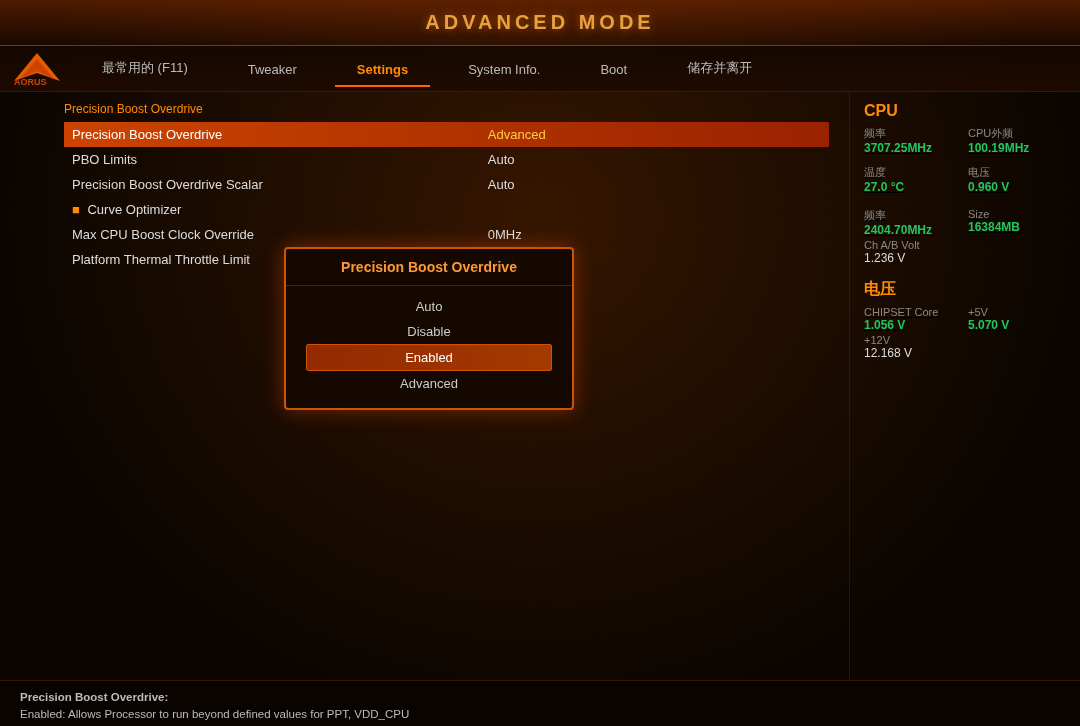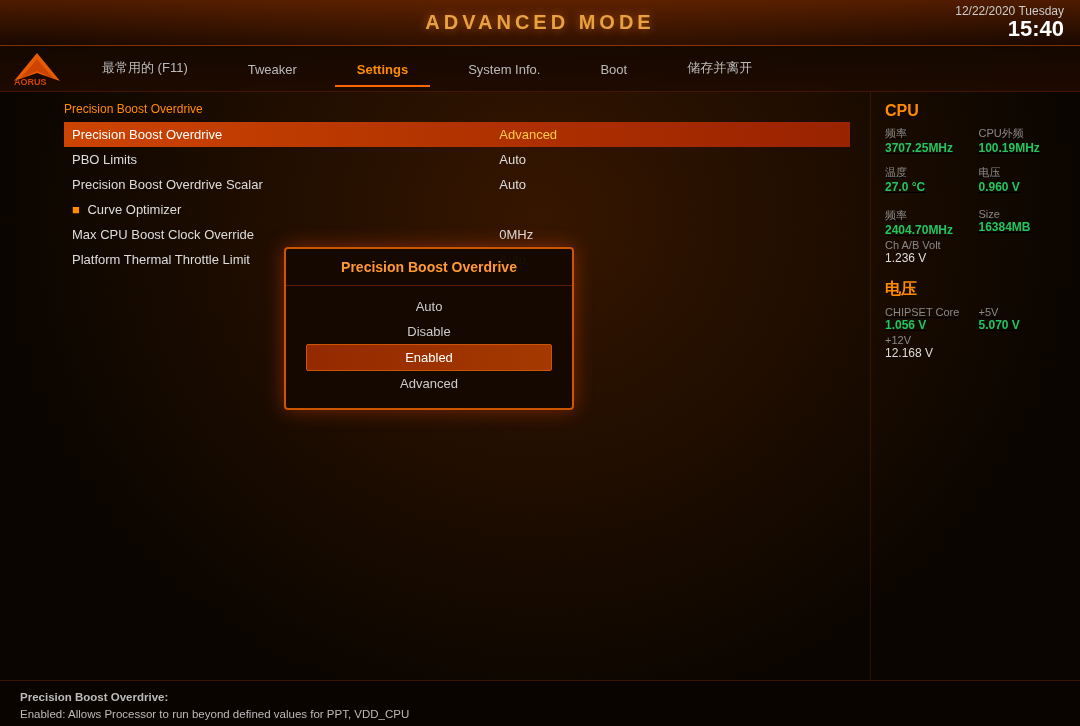--- a/index.html
+++ b/index.html
@@ -207,21 +207,21 @@
     }
 
     .dropdown-option.selected-opt {
       background: linear-gradient(90deg, rgba(180,50,0,0.8) 0%, rgba(200,70,0,0.8) 100%);
       border: 1px solid #cc5500;
       color: #fff;
     }
 
     
     .right-panel {
-      width: 210px;
+      width: 231px;
       padding: 10px 14px;
       border-left: 1px solid rgba(255,80,0,0.15);
       font-size: 12px;
     }
 
     .info-section {
       margin-bottom: 14px;
     }
 
     .info-section-title {
@@ -273,27 +273,20 @@
   </style>
 </head>
 <body>
 
 <div class="bg-texture"></div>
 
 <div class="content">
 
   <div class="header">
     <span class="header-title">ADVANCED MODE</span>
-    <div class="header-datetime">
-      <span>
-        <span>12/22/2020</span>
-        <span>Tuesday</span>
-      </span>
-      <span class="header-time">15:40</span>
-    </div>
   </div>
 
   <div class="navbar">
     <div class="logo">
       <svg class="logo-svg" viewBox="0 0 55 36">
 
         <polygon points="27,2 50,30 27,22 4,30" fill="#ff6600" opacity="0.9"></polygon>
         <polygon points="27,8 44,28 27,20 10,28" fill="#cc4400"></polygon>
         <text x="4" y="34" fill="#cc4400" font-size="9" font-weight="bold" font-family="Arial">AORUS</text>
       </svg>

